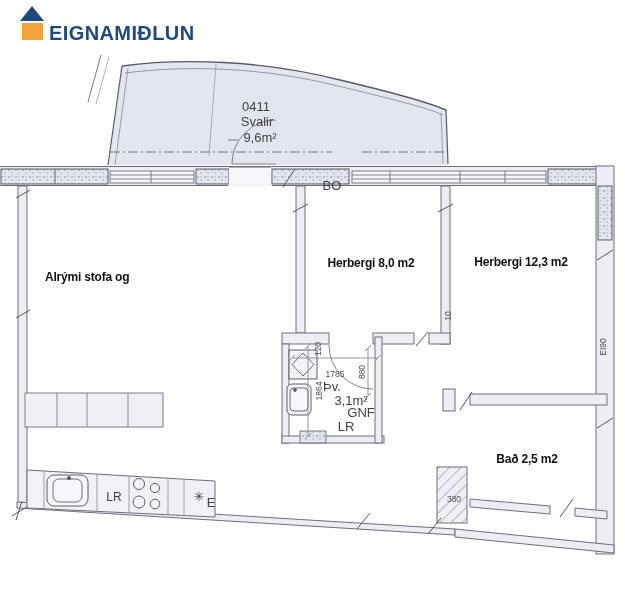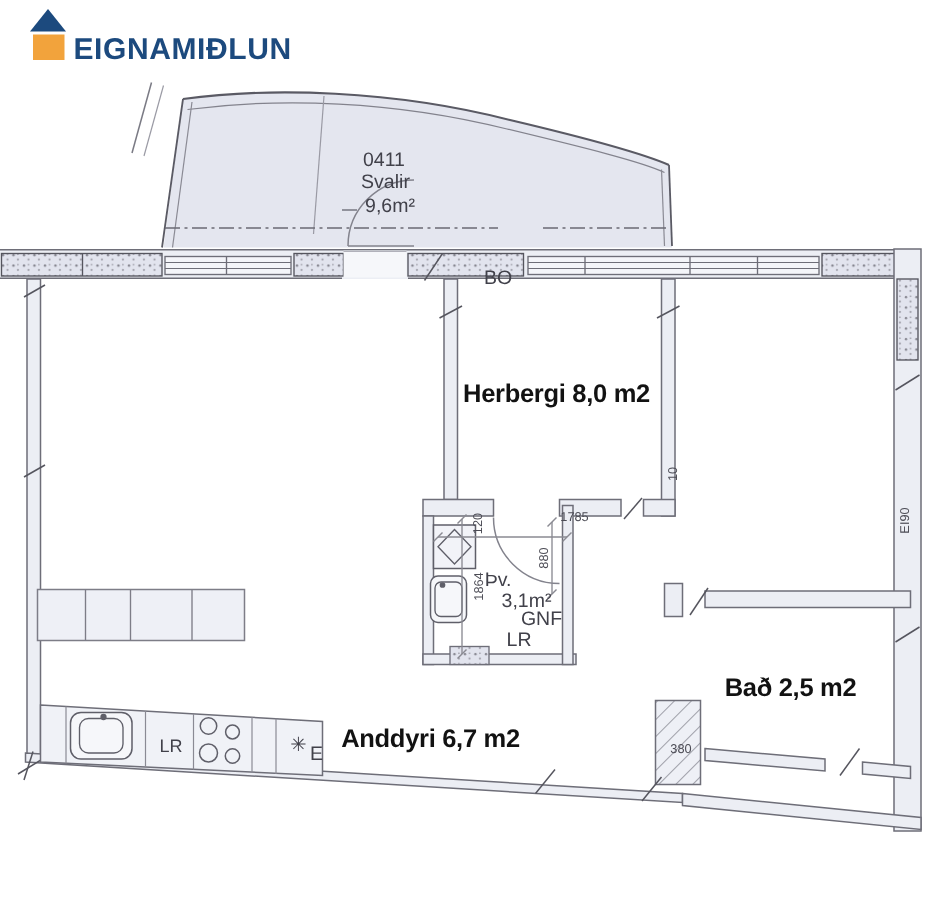--- a/index.html
+++ b/index.html
@@ -3,21 +3,21 @@
 <meta charset="utf-8">
 <style>
   html,body{margin:0;padding:0;background:#fff;}
   .page{position:relative;width:625px;height:605px;background:#fff;overflow:hidden;
         font-family:"Liberation Sans",sans-serif;}
   .plan{position:absolute;left:0;top:0;width:625px;height:605px;}
   svg{position:absolute;left:0;top:0;}
   .lbl{position:absolute;white-space:nowrap;}
   .c{transform:translate(-50%,-50%);}
   .r90{transform:translate(-50%,-50%) rotate(-90deg);}
-  .room-label{font-weight:bold;font-size:17px;color:#121212;letter-spacing:-0.2px;}
+  .room-label{font-weight:bold;font-size:12px;color:#121212;letter-spacing:-0.2px;}
   .pl{font-size:13px;color:#41414a;}
   .dim{font-size:8.5px;color:#4c4c55;}
   .logo{position:absolute;left:10px;top:3px;height:45px;}
   .logo-roof{position:absolute;left:10px;top:3px;width:0;height:0;
      border-left:12px solid transparent;border-right:12px solid transparent;
      border-bottom:15px solid #1c4a7e;}
   .logo-body{position:absolute;left:12px;top:20px;width:21px;height:17px;background:#f2a33c;}
   .logo-title{position:absolute;left:39px;top:19px;font-family:Liberation Sans, sans-serif;
      font-weight:bold;font-size:20px;color:#1c4a7e;letter-spacing:0.4px;}
 </style>
@@ -182,40 +182,41 @@
         <line x1="308" y1="346" x2="308" y2="436"></line>
         <line x1="305" y1="349" x2="311" y2="343"></line>
         <line x1="305" y1="439" x2="311" y2="433"></line>
         <line x1="368" y1="348" x2="368" y2="396"></line>
         <line x1="365" y1="351" x2="371" y2="345"></line>
         <line x1="365" y1="399" x2="371" y2="393"></line>
       </g>
     </svg>
 
     <div class="lbl room-label" style="left:45px;top:270px;">
+      <span style="display:block;">Alrými stofa og</span>
     </div>
     <div class="lbl c room-label" style="left:371px;top:263px;">Herbergi 8,0 m2</div>
+    <div class="lbl c room-label" style="left:521px;top:262px;">Herbergi 12,3 m2</div>
     <div class="lbl c room-label" style="left:527px;top:459px;">Bað 2,5 m2</div>
-    <div class="lbl c room-label" style="left:287px;top:493px;">Anddyri 6,7 m2</div>
 
     <div class="lbl c pl" style="left:256px;top:106px;">0411</div>
     <div class="lbl c pl" style="left:257px;top:121px;">Svalir</div>
     <div class="lbl c pl" style="left:260px;top:137px;text-align:right;">9,6m²</div>
     <div class="lbl c pl" style="left:332px;top:150px;margin-top:35px;">BO</div>
 
     <div class="lbl c pl" style="left:332px;top:386px;">Þv.</div>
     <div class="lbl c pl" style="left:351px;top:400px;">3,1m²</div>
     <div class="lbl c pl" style="left:361px;top:412px;">GNF</div>
     <div class="lbl c pl" style="left:346px;top:426px;">LR</div>
 
     <div class="lbl c pl" style="left:114px;top:497px;font-size:12px;">LR</div>
     <div class="lbl c pl" style="left:199px;top:496px;">✳</div>
     <div class="lbl c pl" style="left:211px;top:502px;">E</div>
 
-    <div class="lbl c dim" style="left:335px;top:344px;margin-left:48px;">1785</div>
+    <div class="lbl c dim" style="left:335px;top:374px;">1785</div>
     <div class="lbl r90 dim" style="left:362px;top:372px;">880</div>
     <div class="lbl r90 dim" style="left:319px;top:391px;">1864</div>
     <div class="lbl r90 dim" style="left:318px;top:349px;">120</div>
     <div class="lbl c dim" style="left:454px;top:478px;margin-top:21px;">380</div>
     <div class="lbl r90 dim" style="left:448px;top:316px;">10</div>
     <div class="lbl r90 dim" style="left:603px;top:347px;">EI90</div>
   </div>
 
   <div class="logo">
     <div>

